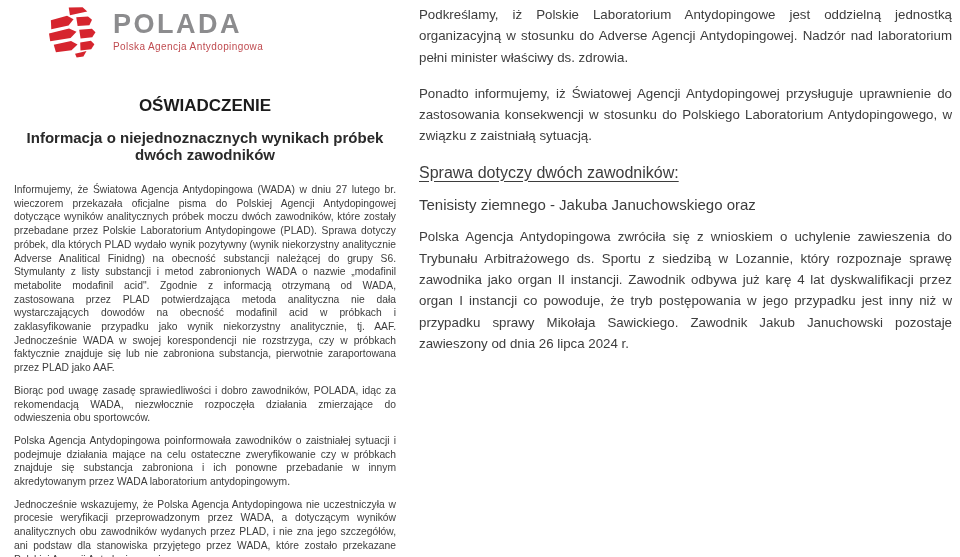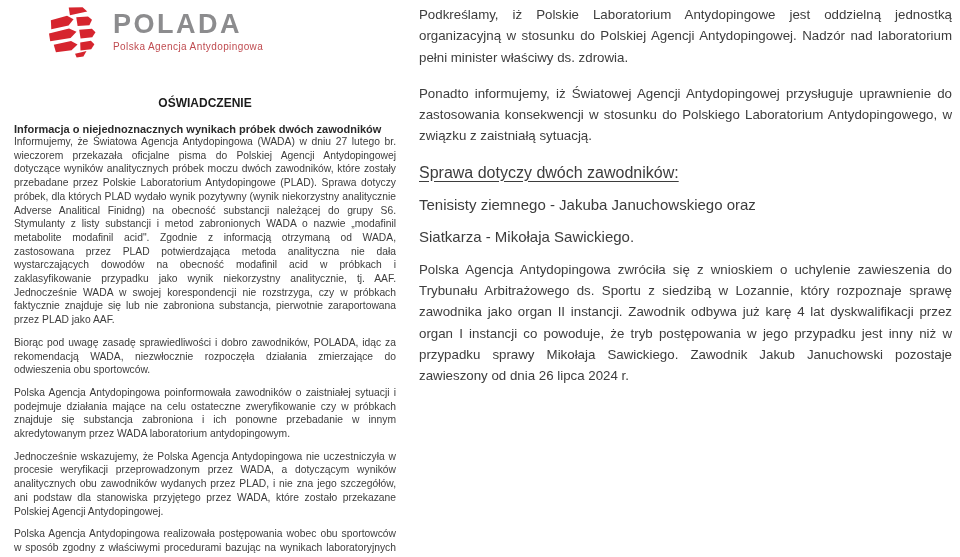--- a/index.html
+++ b/index.html
@@ -38,40 +38,41 @@
     line-height: 1.05;
   }
   .brand-tagline {
     font-size: 10px;
     color: #bf4a4f;
     letter-spacing: 0.4px;
     margin-top: 3px;
   }
   .doc-title {
     text-align: center;
-    font-size: 12px;
+    font-size: 17px;
     font-weight: bold;
     color: #1c1c1c;
     margin-top: 34px;
   }
   .doc-subtitle {
-    font-size: 11px;
+    text-align: center;
+    font-size: 15px;
     font-weight: bold;
     color: #2a2a2a;
     margin-top: 13px;
   }
   .col-left .body-text {
     font-size: 10.3px;
     line-height: 13.7px;
     text-align: justify;
     color: #3d3d3d;
     margin-top: 0;
     margin-bottom: 9px;
   }
-  .col-left .body-text.first { margin-top: 0; }
+  .col-left .body-text.first { margin-top: 20px; }
   
   .col-right {
     position: absolute;
     left: 419px; top: 4px;
     width: 533px; height: 553px;
   }
   .col-right .body-text {
     font-size: 13.3px;
     line-height: 21.3px;
     text-align: justify;
@@ -126,25 +127,24 @@
     <h2 class="doc-subtitle">Informacja o niejednoznacznych wynikach próbek dwóch zawodników</h2>
 
     <p class="body-text first">Informujemy, że Światowa Agencja Antydopingowa (WADA) w dniu 27 lutego br. wieczorem przekazała oficjalne pisma do Polskiej Agencji Antydopingowej dotyczące wyników analitycznych próbek moczu dwóch zawodników, które zostały przebadane przez Polskie Laboratorium Antydopingowe (PLAD). Sprawa dotyczy próbek, dla których PLAD wydało wynik pozytywny (wynik niekorzystny analitycznie Adverse Analitical Finidng) na obecność substancji należącej do grupy S6. Stymulanty z listy substancji i metod zabronionych WADA o nazwie „modafinil metabolite modafinil acid". Zgodnie z informacją otrzymaną od WADA, zastosowana przez PLAD potwierdzająca metoda analityczna nie dała wystarczających dowodów na obecność modafinil acid w próbkach i zaklasyfikowanie przypadku jako wynik niekorzystny analitycznie, tj. AAF. Jednocześnie WADA w swojej korespondencji nie rozstrzyga, czy w próbkach faktycznie znajduje się lub nie zabroniona substancja, pierwotnie zaraportowana przez PLAD jako AAF.</p>
     <p class="body-text">Biorąc pod uwagę zasadę sprawiedliwości i dobro zawodników, POLADA, idąc za rekomendacją WADA, niezwłocznie rozpoczęła działania zmierzające do odwieszenia obu sportowców.</p>
     <p class="body-text">Polska Agencja Antydopingowa poinformowała zawodników o zaistniałej sytuacji i podejmuje działania mające na celu ostateczne zweryfikowanie czy w próbkach znajduje się substancja zabroniona i ich ponowne przebadanie w innym akredytowanym przez WADA laboratorium antydopingowym.</p>
     <p class="body-text">Jednocześnie wskazujemy, że Polska Agencja Antydopingowa nie uczestniczyła w procesie weryfikacji przeprowadzonym przez WADA, a dotyczącym wyników analitycznych obu zawodników wydanych przez PLAD, i nie zna jego szczegółów, ani podstaw dla stanowiska przyjętego przez WADA, które zostało przekazane Polskiej Agencji Antydopingowej.</p>
     <p class="body-text">Polska Agencja Antydopingowa realizowała postępowania wobec obu sportowców w sposób zgodny z właściwymi procedurami bazując na wynikach laboratoryjnych wydanych przez PLAD.</p>
   </div>
 
   <div class="col-right">
-    <p class="body-text">Podkreślamy, iż Polskie Laboratorium Antydopingowe jest oddzielną jednostką organizacyjną w stosunku do Polskiej Agencji Antydopingowej. Nadzór nad laboratorium pełni minister właściwy ds. zdrowia.</p>
+    <p class="body-text">Podkreślamy, iż Polskie Laboratorium Antydopingowe jest oddzielną jednostką organizacyjną w stosunku do Adverse Agencji Antydopingowej. Nadzór nad laboratorium pełni minister właściwy ds. zdrowia.</p>
     <p class="body-text">Ponadto informujemy, iż Światowej Agencji Antydopingowej przysługuje uprawnienie do zastosowania konsekwencji w stosunku do Polskiego Laboratorium Antydopingowego, w związku z zaistniałą sytuacją.</p>
 
     <div class="section-heading">Sprawa dotyczy dwóch zawodników:</div>
 
     <div class="line-item">Tenisisty ziemnego - Jakuba Januchowskiego oraz</div>
-    <div class="line-item">Siatkarza - Mikołaja Sawickiego.</div>
 
 
     <p class="body-text">Polska Agencja Antydopingowa zwróciła się z wnioskiem o uchylenie zawieszenia do Trybunału Arbitrażowego ds. Sportu z siedzibą w Lozannie, który rozpoznaje sprawę zawodnika jako organ II instancji. Zawodnik odbywa już karę 4 lat dyskwalifikacji przez organ I instancji co powoduje, że tryb postępowania w jego przypadku jest inny niż w przypadku sprawy Mikołaja Sawickiego. Zawodnik Jakub Januchowski pozostaje zawieszony od dnia 26 lipca 2024 r.</p>
   </div>
 
 </div>
 
 </body></html>

